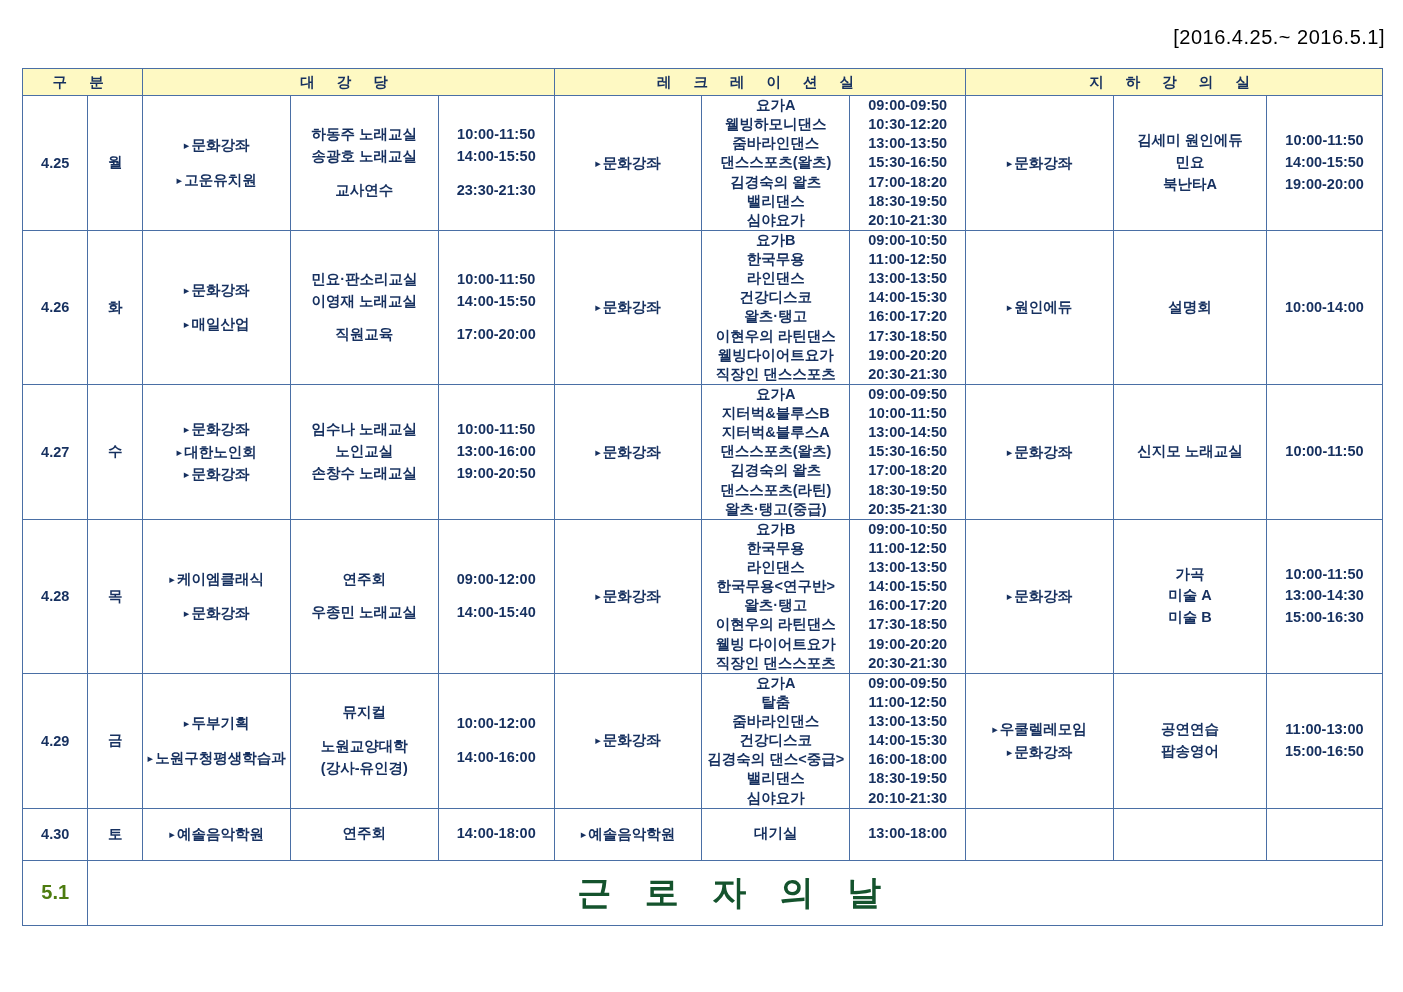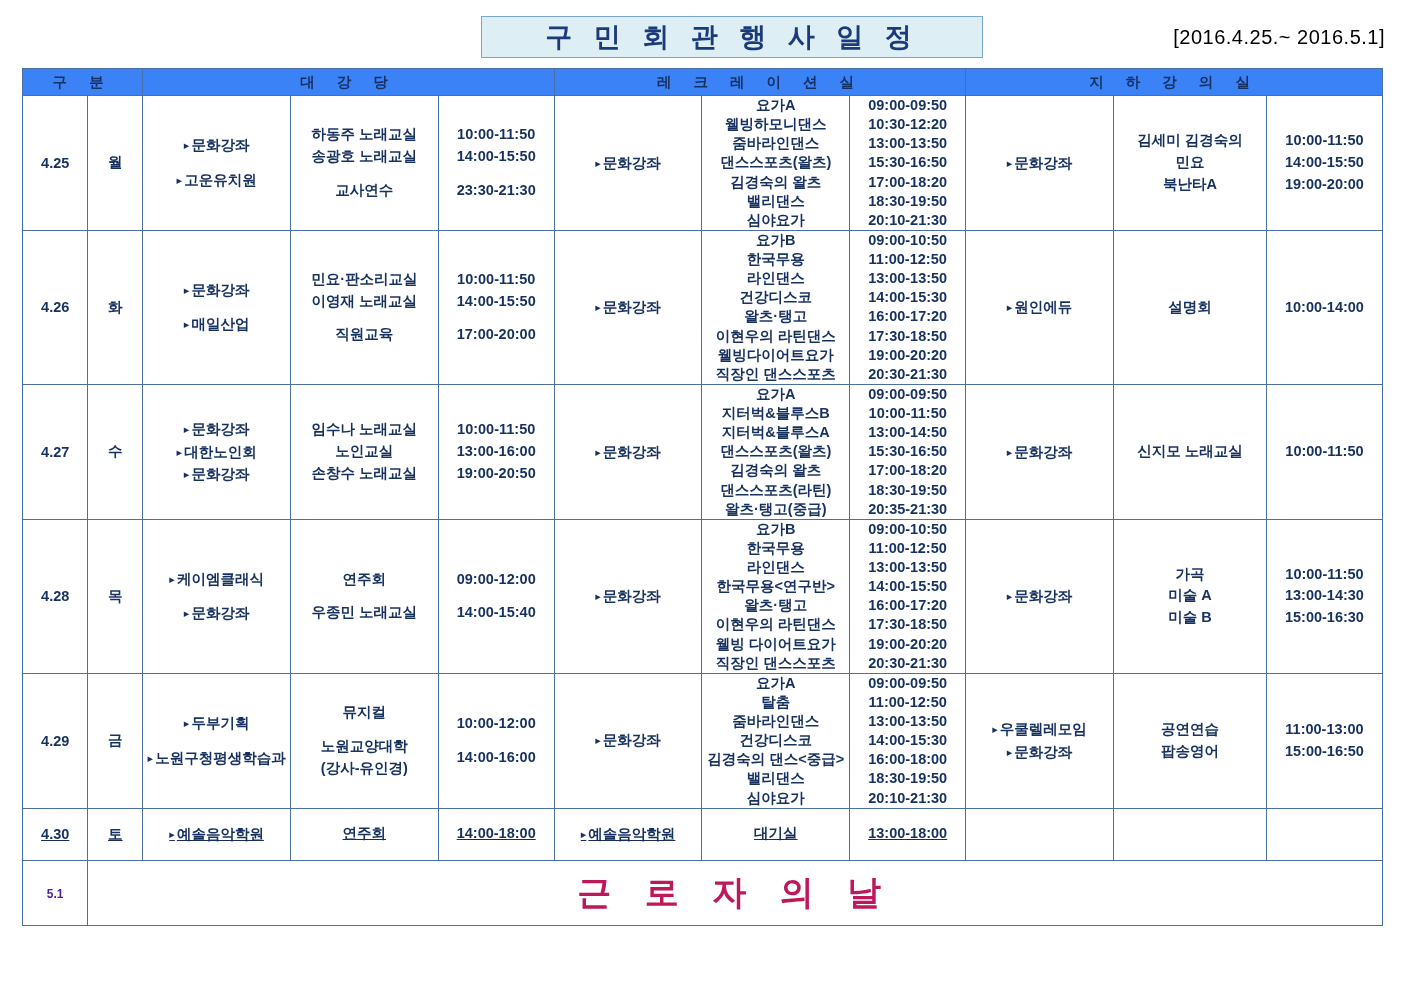--- a/index.html
+++ b/index.html
@@ -65,21 +65,21 @@
   }
   table.sched td, table.sched th {
     border: 1px solid #4a6fa5;
     text-align: center;
     vertical-align: middle;
     font-size: 14.5px;
     color: #16305f;
     padding: 0;
   }
   .hdr-group {
-    background: #3b82f6;
+    background: #fef9c3;
     height: 26px;
     font-size: 18px;
     font-weight: bold;
     letter-spacing: 9px;
     color: #16306b;
   }
   .hdr-sub {
     background: #dce9f7;
     height: 22px;
     font-size: 14.5px;
@@ -128,40 +128,37 @@
     margin-left: 8px;
   }
   .gap {
     display: block;
     height: 12px;
   }
   .holiday-cell {
     height: 64px;
   }
   .holiday-date {
-    color: #4c1d95;
-    font-size: 12px;
+    color: #4d7c0f;
+    font-size: 20px;
     font-weight: bold;
   }
   .holiday-text {
     font-size: 34px;
     font-weight: bold;
-    color: #be185d;
+    color: #14532d;
     letter-spacing: 12px;
   }
 </style>
 </head>
 <body>
 
 <div class="page">
 
   <div class="header-row">
-    <div class="title-box">
-      <span class="title-text">구 민 회 관 행 사 일 정</span>
-    </div>
     <div class="date-range">[2016.4.25.~ 2016.5.1]</div>
   </div>
 
   <table class="sched">
     <colgroup>
       <col style="width:62px">
       <col style="width:52px">
       <col style="width:140px">
       <col style="width:140px">
       <col style="width:110px">
@@ -184,21 +181,21 @@
         <tr style="height: 122px;">
           <td class="daycell">4.25</td>
           <td class="dow">월</td>
           <td class="subj"><span class="ln"><span class="bullet">▸</span>문화강좌</span><br><span class="gap"></span><span class="ln"><span class="bullet">▸</span>고운유치원</span><br></td>
           <td class="ev"><span class="ln">하동주 노래교실</span><br><span class="ln">송광호 노래교실</span><br><span class="gap"></span><span class="ln">교사연수</span></td>
           <td class="tm"><span class="ln">10:00-11:50</span><br><span class="ln">14:00-15:50</span><br><span class="gap"></span><span class="ln">23:30-21:30</span></td>
           <td class="subj"><span class="ln"><span class="bullet">▸</span>문화강좌</span><br></td>
           <td class="ev tight"><span class="ln">요가A</span><br><span class="ln">웰빙하모니댄스</span><br><span class="ln">줌바라인댄스</span><br><span class="ln">댄스스포츠(왈츠)</span><br><span class="ln">김경숙의 왈츠</span><br><span class="ln">밸리댄스</span><br><span class="ln">심야요가</span></td>
           <td class="tm tight"><span class="ln">09:00-09:50</span><br><span class="ln">10:30-12:20</span><br><span class="ln">13:00-13:50</span><br><span class="ln">15:30-16:50</span><br><span class="ln">17:00-18:20</span><br><span class="ln">18:30-19:50</span><br><span class="ln">20:10-21:30</span></td>
           <td class="subj"><span class="ln"><span class="bullet">▸</span>문화강좌</span><br></td>
-          <td class="ev"><span class="ln">김세미 김경숙의</span><br><span class="ln">민요</span><br><span class="ln">북난타A</span></td>
+          <td class="ev"><span class="ln">김세미 원인에듀</span><br><span class="ln">민요</span><br><span class="ln">북난타A</span></td>
           <td class="tm"><span class="ln">10:00-11:50</span><br><span class="ln">14:00-15:50</span><br><span class="ln">19:00-20:00</span></td>
         </tr>
         <tr style="height: 130px;">
           <td class="daycell">4.26</td>
           <td class="dow">화</td>
           <td class="subj"><span class="ln"><span class="bullet">▸</span>문화강좌</span><br><span class="gap"></span><span class="ln"><span class="bullet">▸</span>매일산업</span><br></td>
           <td class="ev"><span class="ln">민요·판소리교실</span><br><span class="ln">이영재 노래교실</span><br><span class="gap"></span><span class="ln">직원교육</span></td>
           <td class="tm"><span class="ln">10:00-11:50</span><br><span class="ln">14:00-15:50</span><br><span class="gap"></span><span class="ln">17:00-20:00</span></td>
           <td class="subj"><span class="ln"><span class="bullet">▸</span>문화강좌</span><br></td>
           <td class="ev tight"><span class="ln">요가B</span><br><span class="ln">한국무용</span><br><span class="ln">라인댄스</span><br><span class="ln">건강디스코</span><br><span class="ln">왈츠·탱고</span><br><span class="ln">이현우의 라틴댄스</span><br><span class="ln">웰빙다이어트요가</span><br><span class="ln">직장인 댄스스포츠</span></td>
@@ -239,21 +236,21 @@
           <td class="subj"><span class="ln"><span class="bullet">▸</span>두부기획</span><br><span class="gap"></span><span class="ln"><span class="bullet">▸</span>노원구청평생학습과</span><br></td>
           <td class="ev"><span class="ln">뮤지컬</span><br><span class="gap"></span><span class="ln">노원교양대학</span><br><span class="ln">(강사-유인경)</span></td>
           <td class="tm"><span class="ln">10:00-12:00</span><br><span class="gap"></span><span class="ln">14:00-16:00</span></td>
           <td class="subj"><span class="ln"><span class="bullet">▸</span>문화강좌</span><br></td>
           <td class="ev tight"><span class="ln">요가A</span><br><span class="ln">탈춤</span><br><span class="ln">줌바라인댄스</span><br><span class="ln">건강디스코</span><br><span class="ln">김경숙의 댄스&lt;중급&gt;</span><br><span class="ln">밸리댄스</span><br><span class="ln">심야요가</span></td>
           <td class="tm tight"><span class="ln">09:00-09:50</span><br><span class="ln">11:00-12:50</span><br><span class="ln">13:00-13:50</span><br><span class="ln">14:00-15:30</span><br><span class="ln">16:00-18:00</span><br><span class="ln">18:30-19:50</span><br><span class="ln">20:10-21:30</span></td>
           <td class="subj"><span class="ln"><span class="bullet">▸</span>우쿨렐레모임</span><br><span class="ln"><span class="bullet">▸</span>문화강좌</span><br></td>
           <td class="ev"><span class="ln">공연연습</span><br><span class="ln">팝송영어</span></td>
           <td class="tm"><span class="ln">11:00-13:00</span><br><span class="ln">15:00-16:50</span></td>
         </tr>
-        <tr style="height: 52px; text-decoration: underline;">
+        <tr style="height: 52px;">
           <td class="daycell">4.30</td>
           <td class="dow">토</td>
           <td class="subj"><span class="ln"><span class="bullet">▸</span>예솔음악학원</span><br></td>
           <td class="ev"><span class="ln">연주회</span></td>
           <td class="tm"><span class="ln">14:00-18:00</span></td>
           <td class="subj"><span class="ln"><span class="bullet">▸</span>예솔음악학원</span><br></td>
           <td class="ev"><span class="ln">대기실</span></td>
           <td class="tm"><span class="ln">13:00-18:00</span></td>
           <td class="subj"></td>
           <td class="ev"></td>

